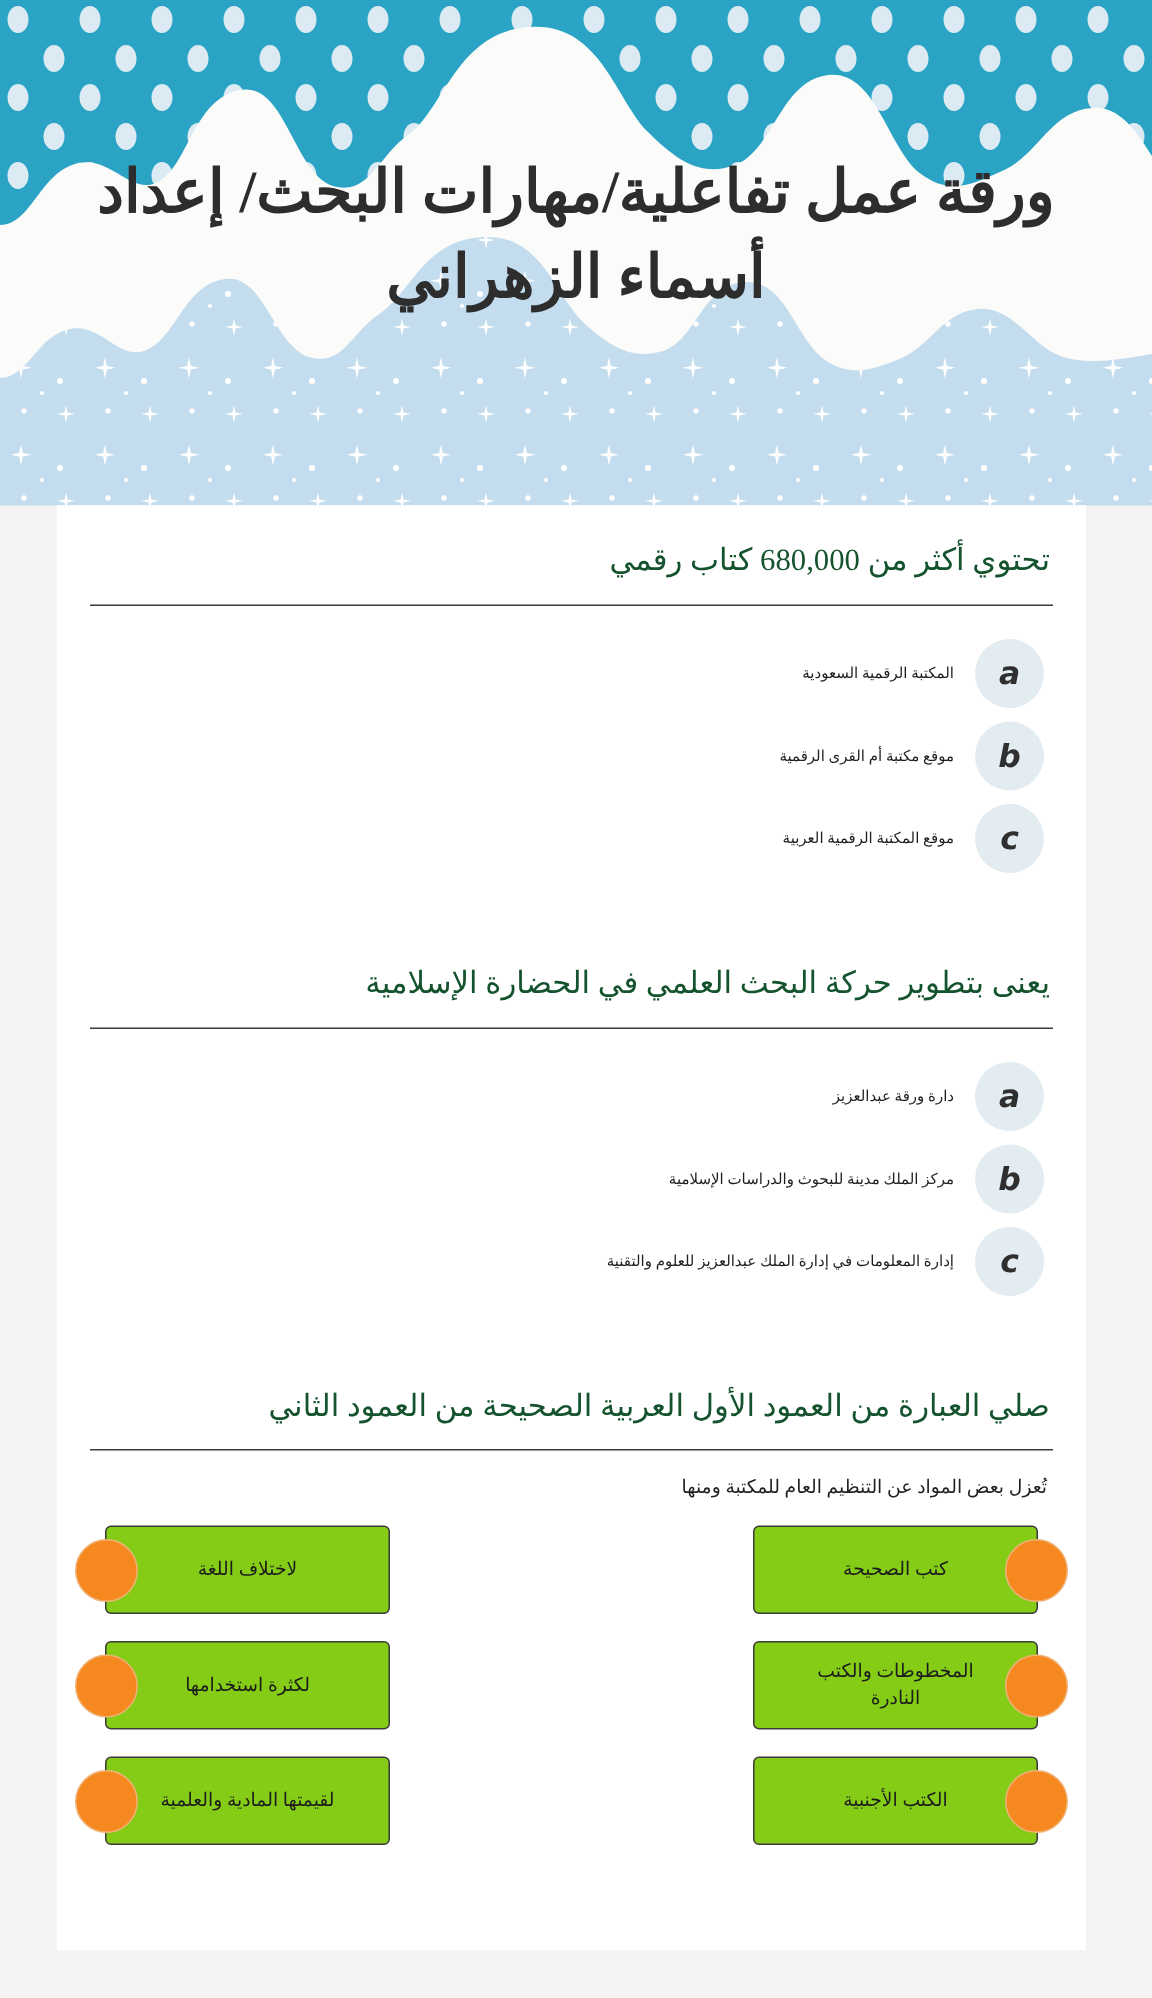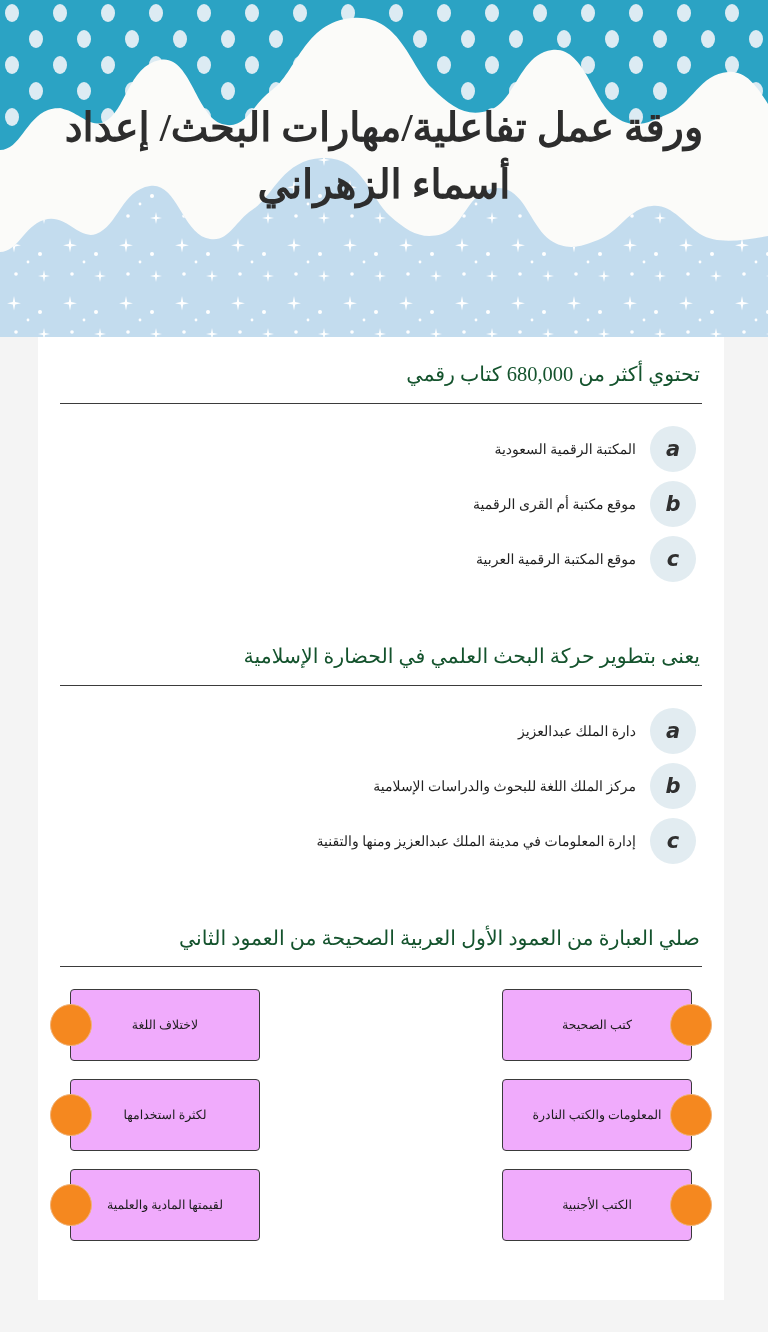--- a/index.html
+++ b/index.html
@@ -105,21 +105,21 @@
     font-weight: 700;
     color: #2f2f2f;
     font-style: italic;
     line-height: 1;
   }
 
   .opt-text {
     direction: rtl;
     text-align: right;
     font-family: "Liberation Serif", "DejaVu Serif", serif;
-    font-size: 14px;
+    font-size: 10px;
     color: #1f1f1f;
     line-height: 1.5;
   }
 
   
   .match-sub {
     direction: rtl;
     text-align: right;
     font-family: "Liberation Serif", "DejaVu Serif", serif;
     font-size: 12.5px;
@@ -140,24 +140,24 @@
     display: flex;
     flex-direction: row;
     justify-content: space-between;
     align-items: center;
     gap: 24px;
   }
 
   .match-box {
     position: relative;
     width: 190px;
-    height: 72px;
+    height: 59px;
     border: 1px solid #3a3a3a;
     border-radius: 4px;
-    background: #f0abfc;
+    background: #84cc16;
     display: flex;
     align-items: center;
     justify-content: center;
     padding: 4px 26px;
   }
 
   .match-box .mb-text {
     direction: rtl;
     text-align: center;
     font-family: "Liberation Serif", "DejaVu Serif", serif;
@@ -265,53 +265,54 @@
       </div>
     </div>
 
     <div class="section">
       <div class="q-heading">يعنى بتطوير حركة البحث العلمي في الحضارة الإسلامية</div>
       <div class="q-rule"></div>
 
       <div class="options">
         <div class="option">
           <div class="opt-badge">a</div>
-          <div class="opt-text">دارة الملك عبدالعزيز</div>
+          <div class="opt-text">دارة ورقة عبدالعزيز</div>
         </div>
         <div class="option">
           <div class="opt-badge">b</div>
-          <div class="opt-text">مركز الملك اللغة للبحوث والدراسات الإسلامية</div>
+          <div class="opt-text">مركز الملك مدينة للبحوث والدراسات الإسلامية</div>
         </div>
         <div class="option">
           <div class="opt-badge">c</div>
-          <div class="opt-text">إدارة المعلومات في مدينة الملك عبدالعزيز ومنها والتقنية</div>
+          <div class="opt-text">إدارة المعلومات في إدارة الملك عبدالعزيز للعلوم والتقنية</div>
         </div>
       </div>
     </div>
 
     <div class="section">
       <div class="q-heading">صلي العبارة من العمود الأول العربية الصحيحة من العمود الثاني</div>
       <div class="q-rule"></div>
+      <div class="match-sub">تُعزل بعض المواد عن التنظيم العام للمكتبة ومنها</div>
 
       <div class="match-grid">
 
         <div class="match-row">
           <div class="match-box col-left">
             <span class="mb-text">كتب الصحيحة</span>
             <span class="dot"></span>
           </div>
           <div class="match-box col-right">
             <span class="mb-text">لاختلاف اللغة</span>
             <span class="dot"></span>
           </div>
         </div>
 
         <div class="match-row">
           <div class="match-box col-left">
-            <span class="mb-text">المعلومات والكتب النادرة</span>
+            <span class="mb-text">المخطوطات والكتب النادرة</span>
             <span class="dot"></span>
           </div>
           <div class="match-box col-right">
             <span class="mb-text">لكثرة استخدامها</span>
             <span class="dot"></span>
           </div>
         </div>
 
         <div class="match-row">
           <div class="match-box col-left">

